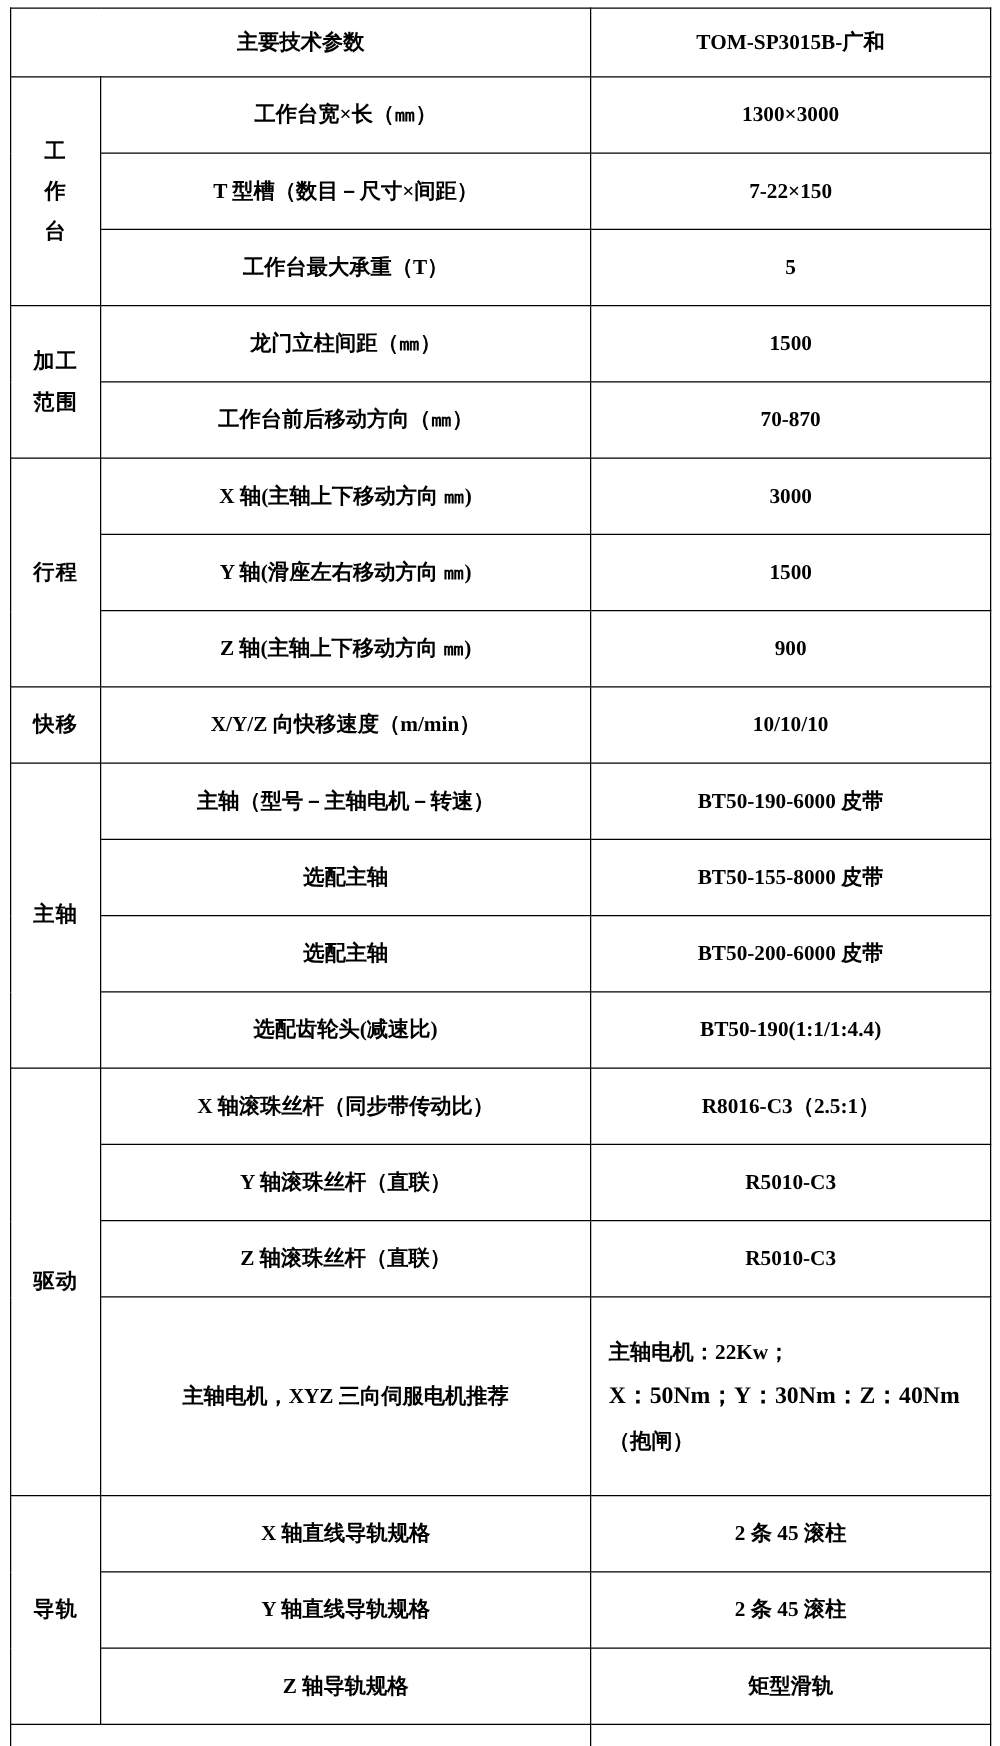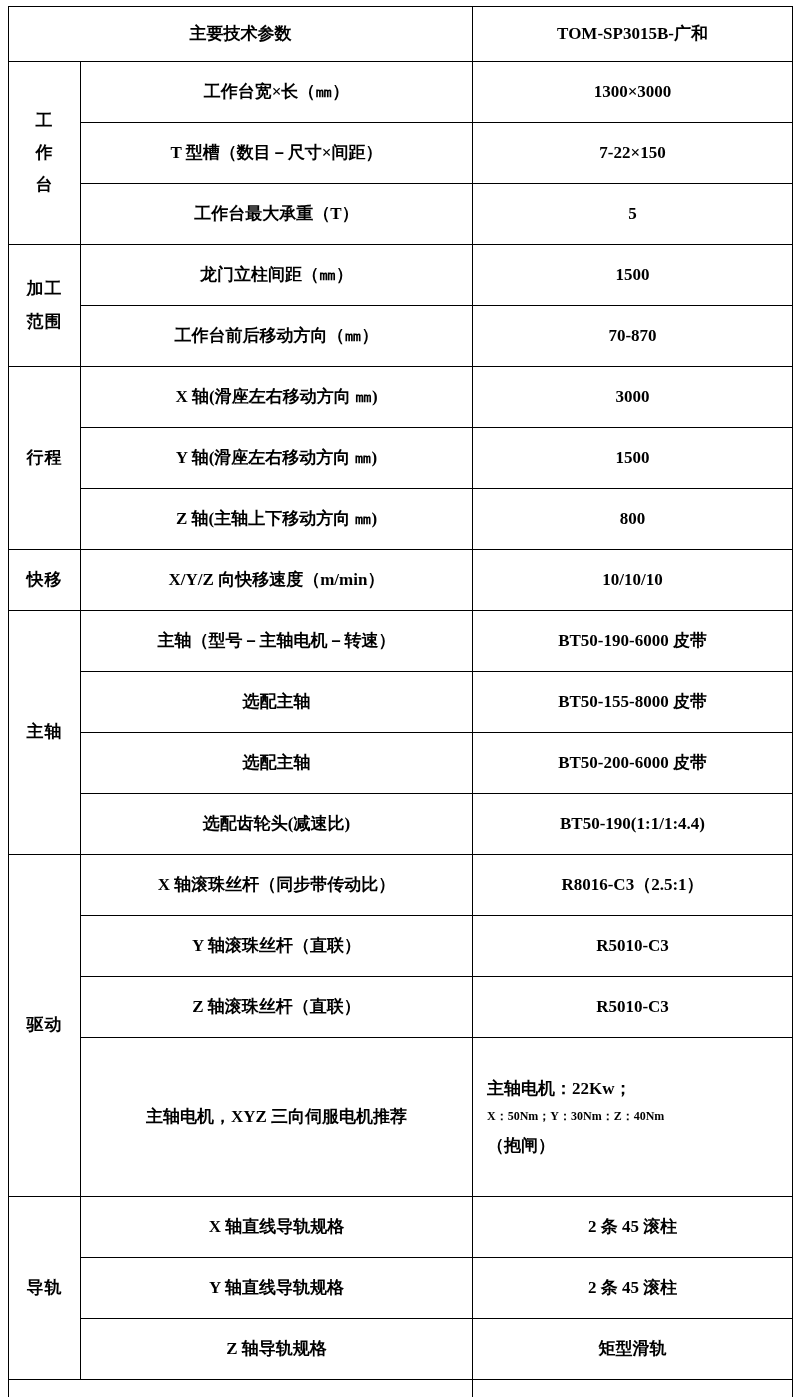--- a/index.html
+++ b/index.html
@@ -111,30 +111,30 @@
         <td class="item row-tall">龙门立柱间距（㎜）</td>
         <td class="value">1500</td>
       </tr>
       <tr>
         <td class="item row-tall">工作台前后移动方向（㎜）</td>
         <td class="value">70-870</td>
       </tr>
 
       <tr>
         <td class="group" rowspan="3">行程</td>
-        <td class="item row-tall">X 轴(滑座左右移动方向 ㎜)</td>
+        <td class="item row-tall">X 轴(主轴上下移动方向 ㎜)</td>
         <td class="value">3000</td>
       </tr>
       <tr>
         <td class="item row-tall">Y 轴(滑座左右移动方向 ㎜)</td>
         <td class="value">1500</td>
       </tr>
       <tr>
         <td class="item row-tall">Z 轴(主轴上下移动方向 ㎜)</td>
-        <td class="value">800</td>
+        <td class="value">900</td>
       </tr>
 
       <tr>
         <td class="group">快移</td>
         <td class="item row-tall">X/Y/Z 向快移速度（m/min）</td>
         <td class="value">10/10/10</td>
       </tr>
 
       <tr>
         <td class="group" rowspan="4">主轴</td>
@@ -164,21 +164,21 @@
         <td class="value">R5010-C3</td>
       </tr>
       <tr>
         <td class="item row-tall">Z 轴滚珠丝杆（直联）</td>
         <td class="value">R5010-C3</td>
       </tr>
       <tr>
         <td class="item" style="height:150px">主轴电机，XYZ 三向伺服电机推荐</td>
         <td class="value left">
           <span class="vline">主轴电机：22Kw；</span>
-          <span class="vline" style="font-size:12px">X：50Nm；Y：30Nm：Z：40Nm</span>
+          <span class="vline" style="font-size:19px">X：50Nm；Y：30Nm：Z：40Nm</span>
           <span class="vline">（抱闸）</span>
         </td>
       </tr>
 
       <tr>
         <td class="group" rowspan="3">导轨</td>
         <td class="item row-tall">X 轴直线导轨规格</td>
         <td class="value">2 条 45 滚柱</td>
       </tr>
       <tr>

